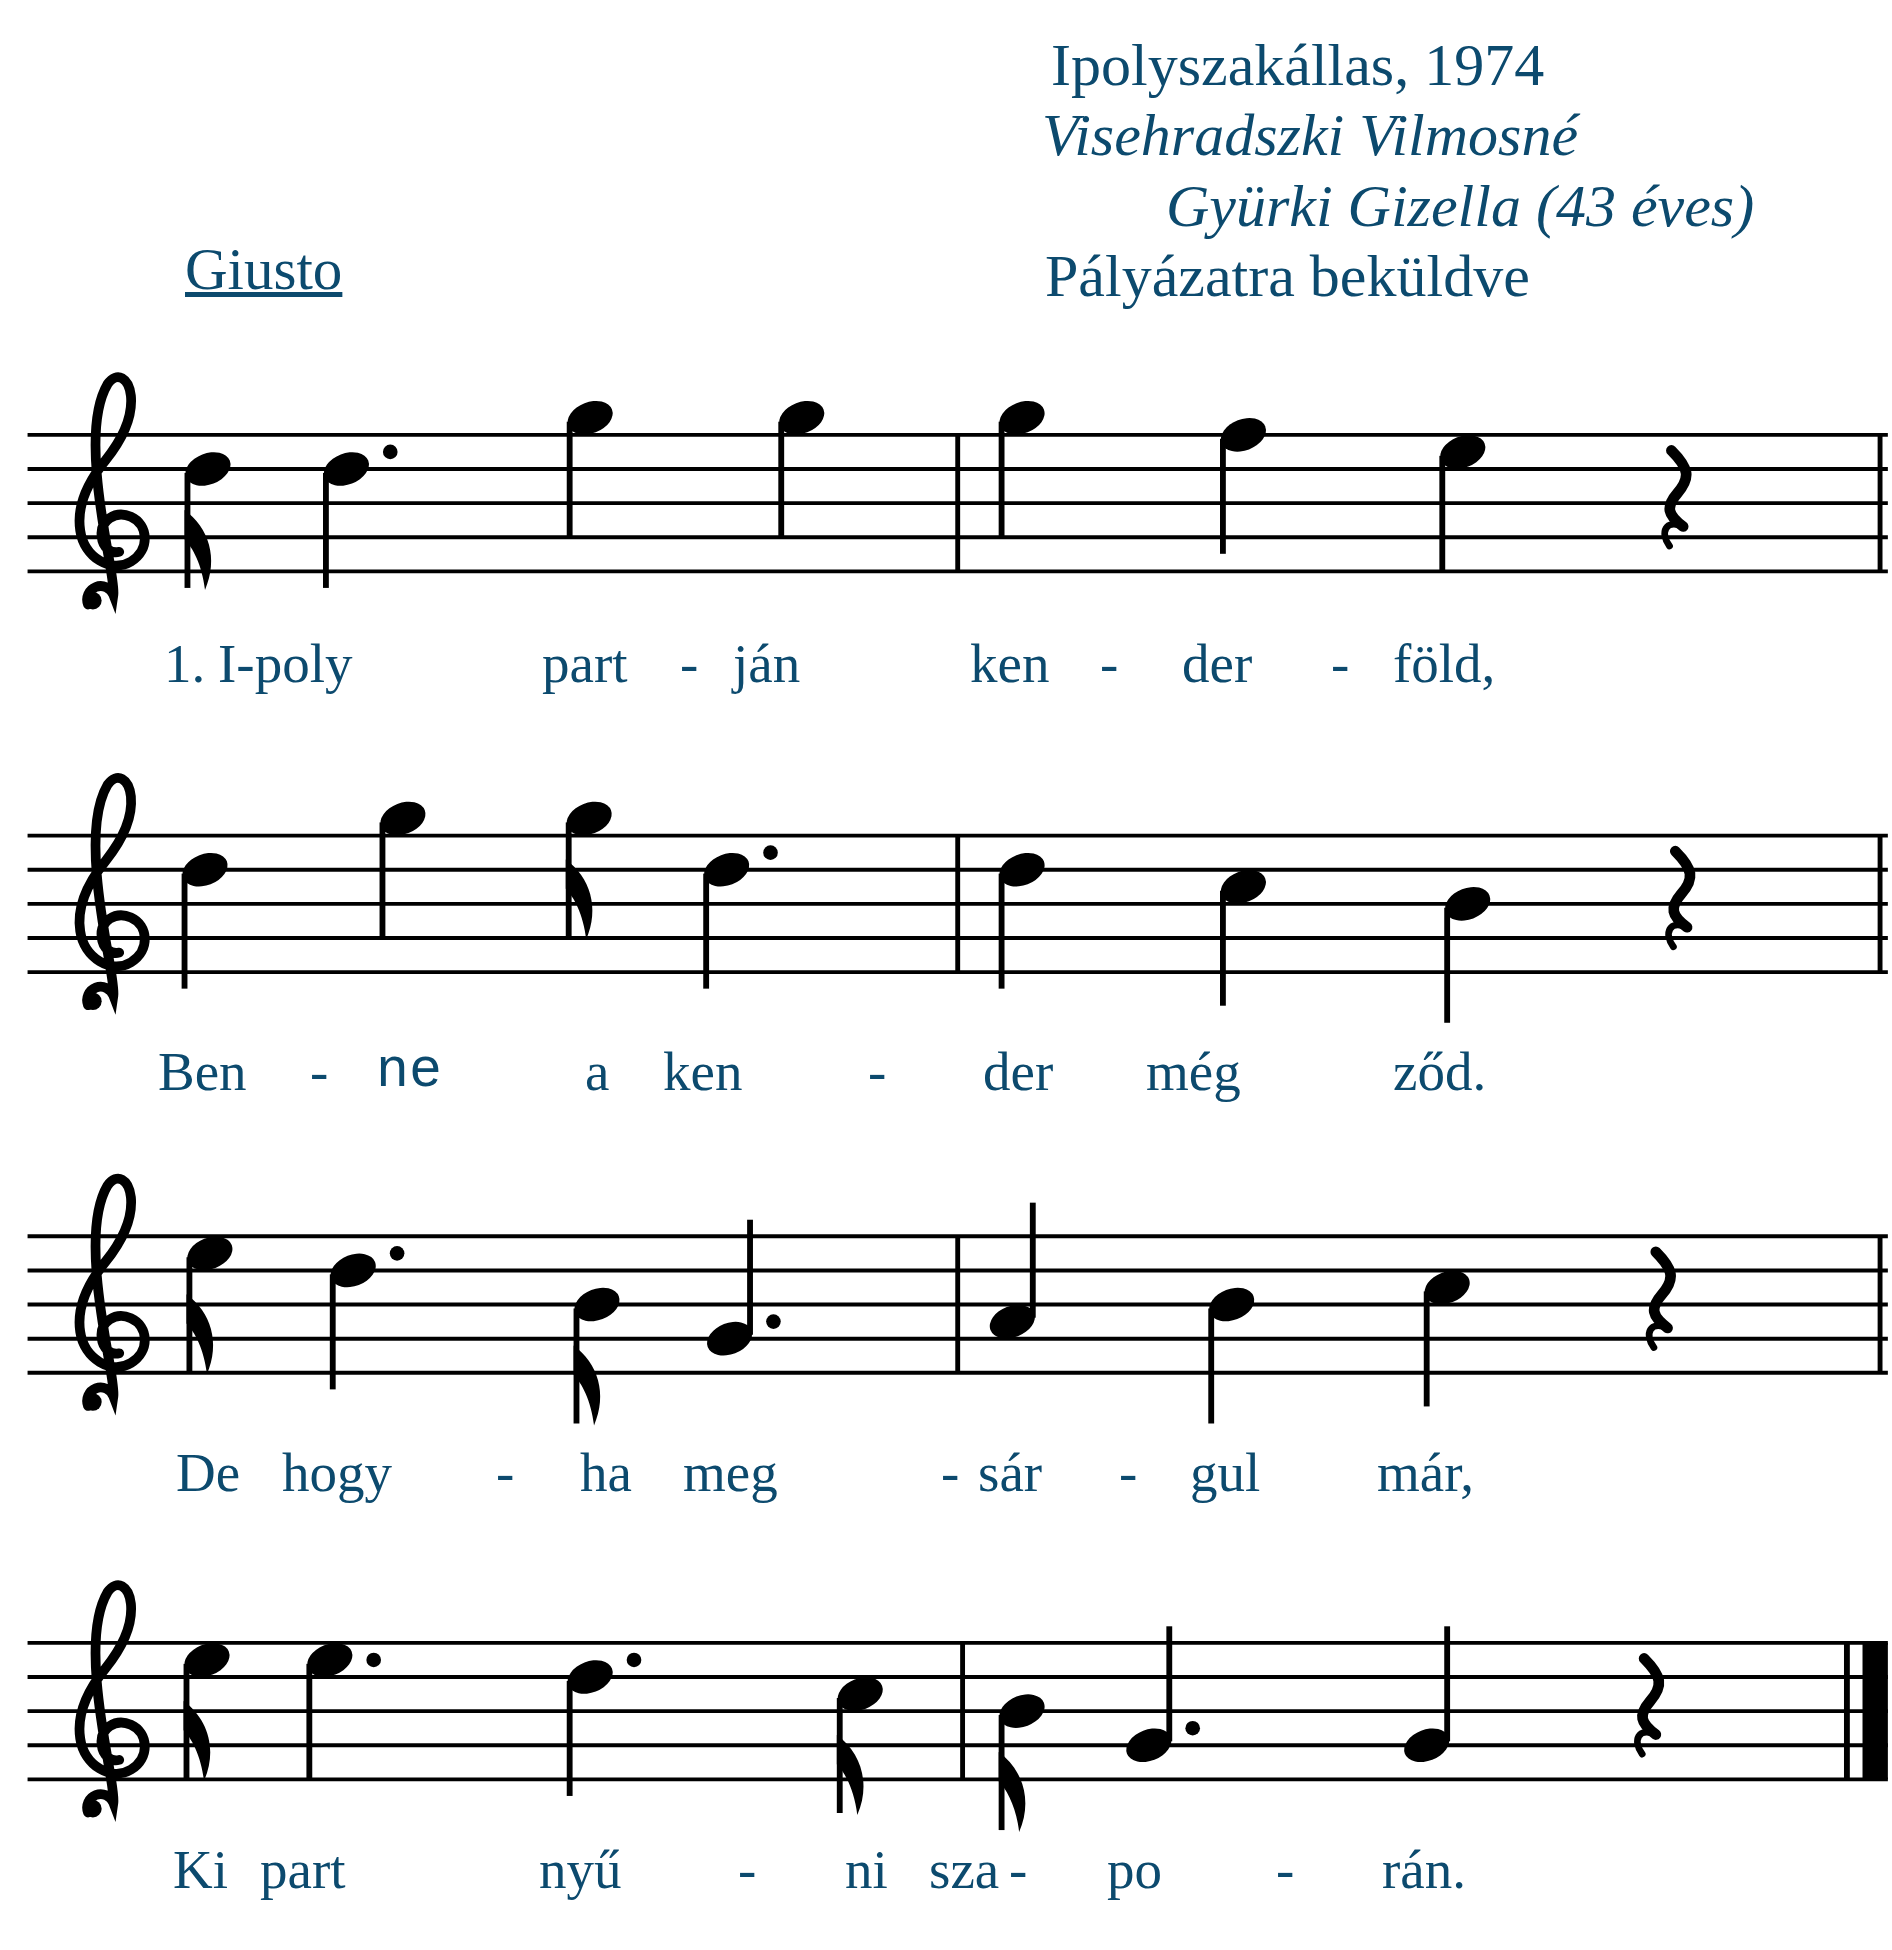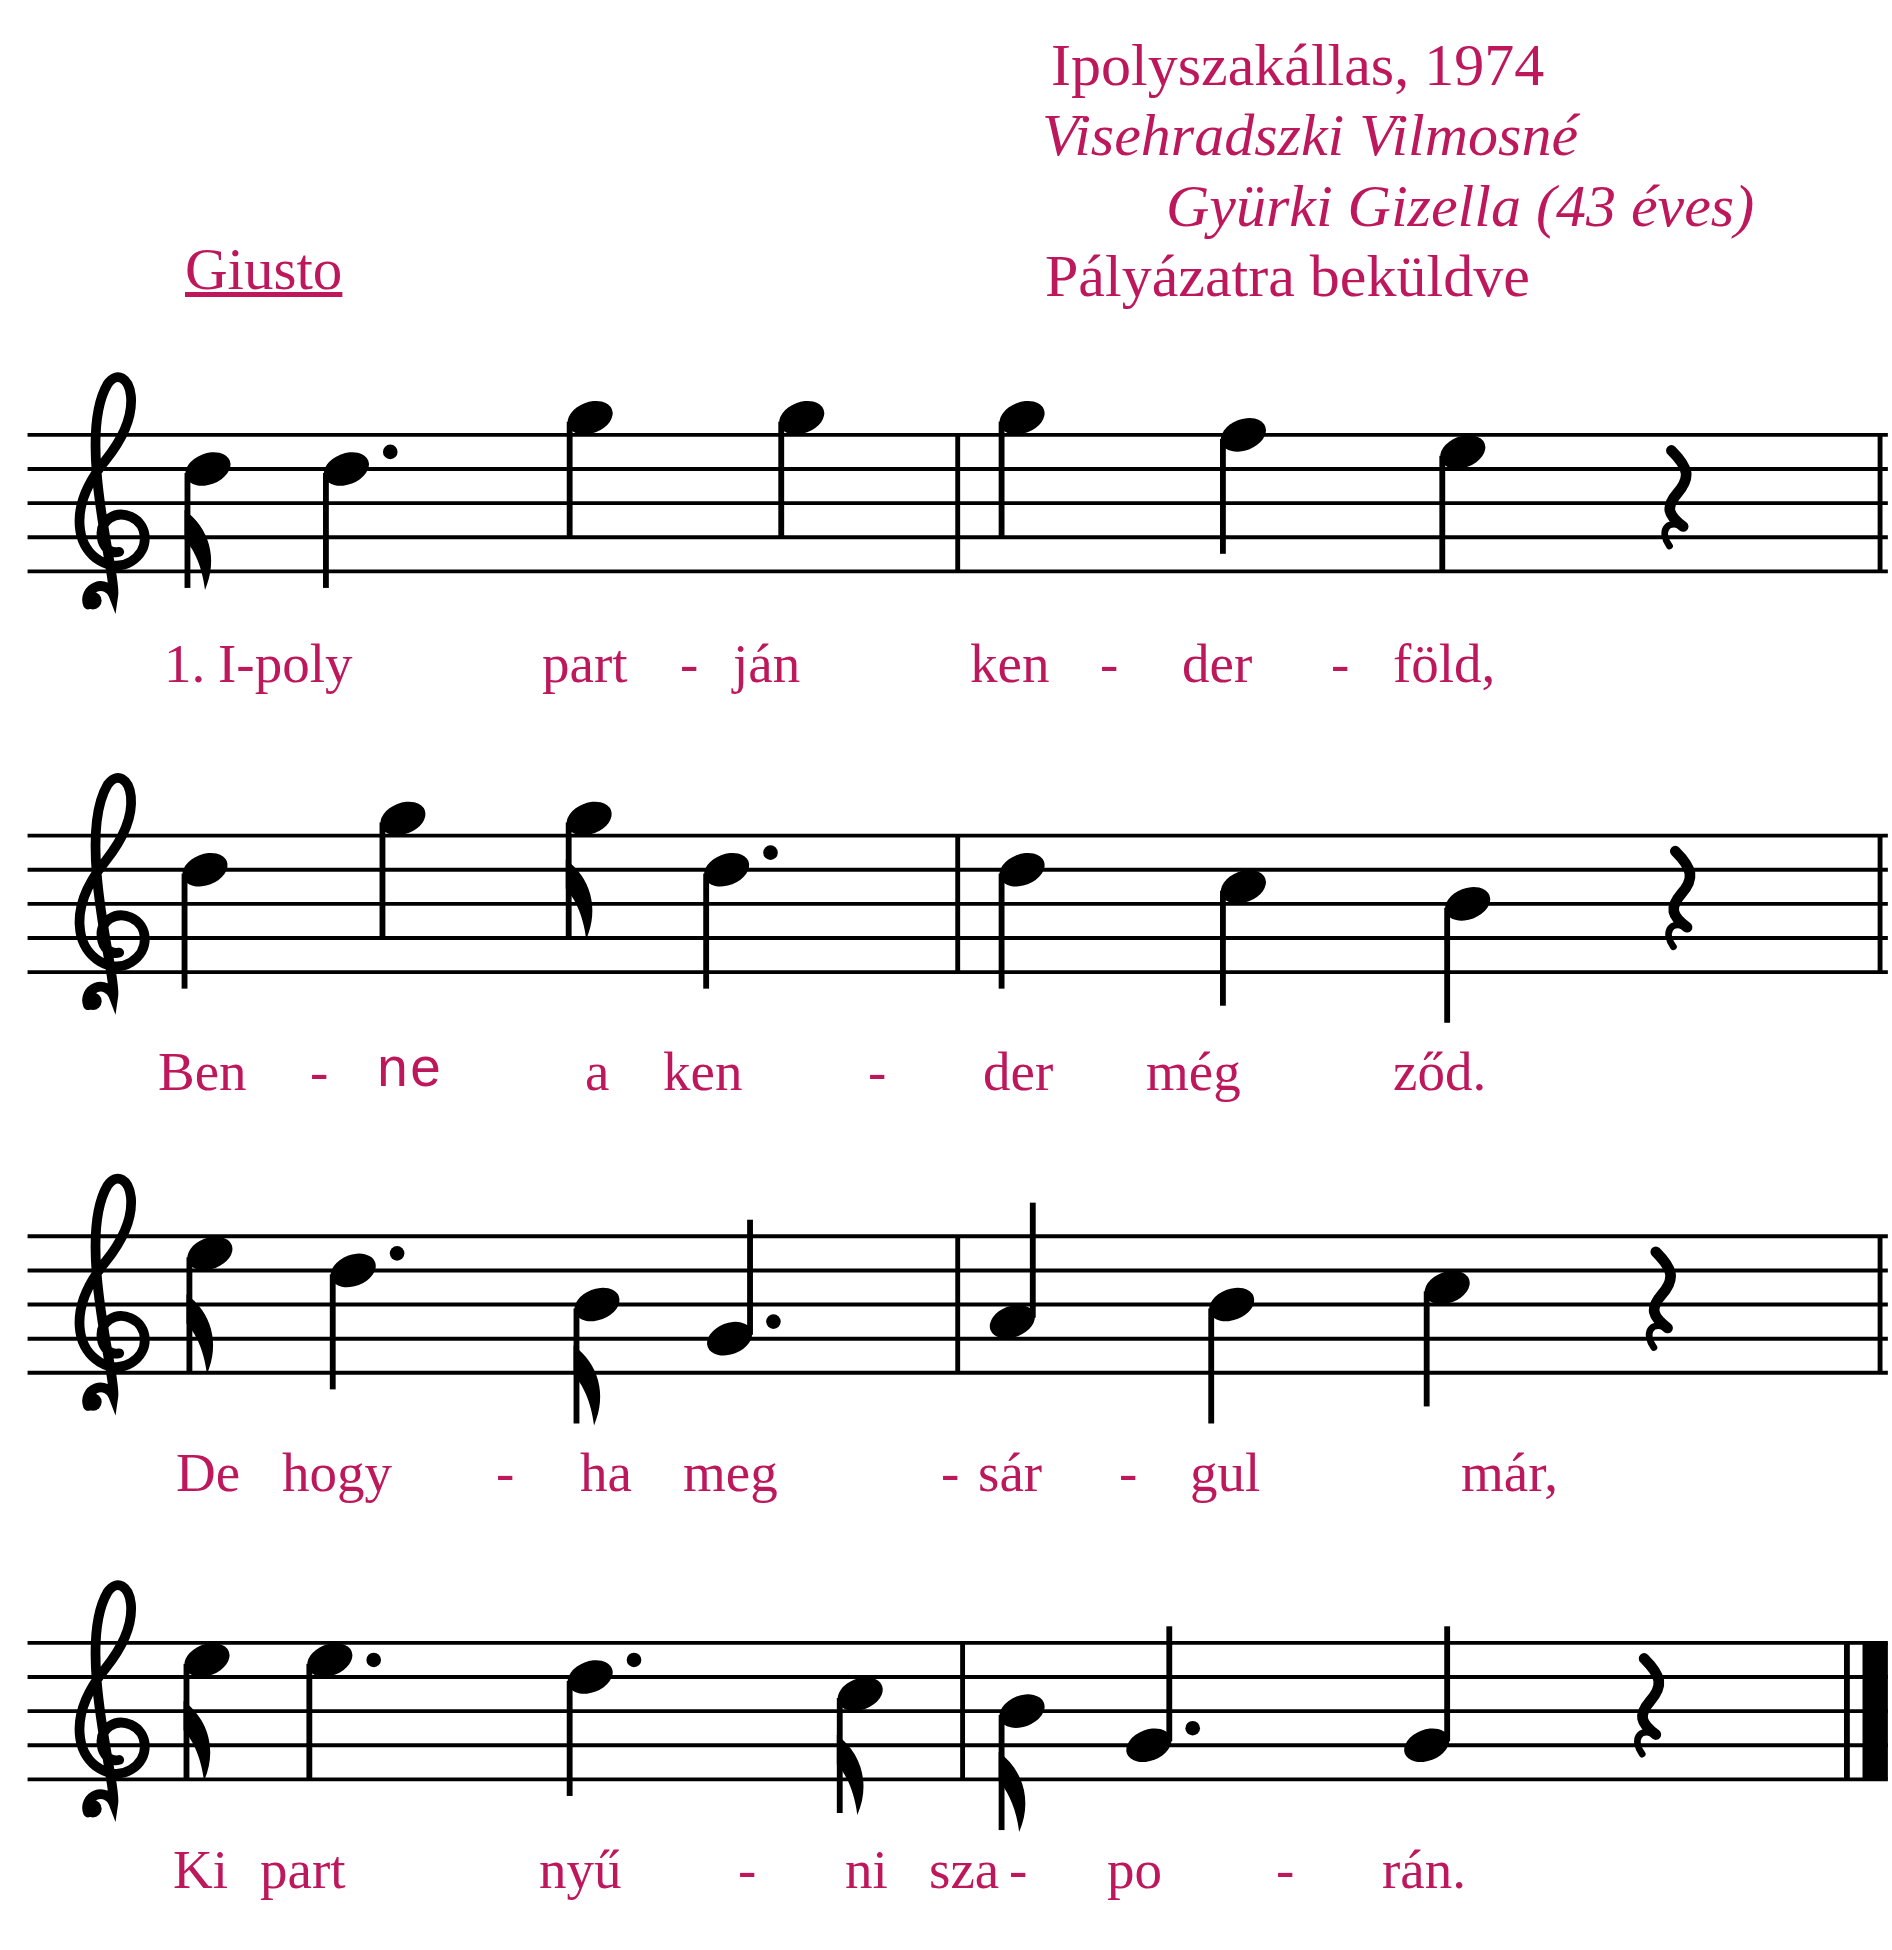--- a/index.html
+++ b/index.html
@@ -1,17 +1,17 @@
 <!DOCTYPE html>
 <html><head>
 <meta charset="utf-8">
 <style>
   html,body{margin:0;padding:0;background:#ffffff;}
   #page{position:relative;width:1893px;height:1950px;background:#ffffff;overflow:hidden;
-        font-family:"Liberation Serif", serif;color:#be185d;}
+        font-family:"Liberation Serif", serif;color:#0c4a6e;}
   #notation{position:absolute;left:0;top:0;width:1893px;height:1950px;}
   .hline{position:absolute;white-space:nowrap;font-size:60px;line-height:1;}
   .hline.it{font-style:italic;}
   .tempo{position:absolute;white-space:nowrap;font-size:59px;line-height:1;}
   .lyric{position:absolute;white-space:nowrap;font-size:55px;line-height:1;}
 </style>
 </head>
 <body>
 
 <div id="page">
@@ -163,21 +163,21 @@
       <div class="lyric" style="left: 1393px; top: 1044px;">ződ.</div>
       <div class="lyric" style="left: 176px; top: 1445px;">De</div>
       <div class="lyric" style="left: 282px; top: 1445px;">hogy</div>
       <div class="lyric" style="left: 496px; top: 1445px;">-</div>
       <div class="lyric" style="left: 580px; top: 1445px;">ha</div>
       <div class="lyric" style="left: 683px; top: 1445px;">meg</div>
       <div class="lyric" style="left: 941px; top: 1445px;">-</div>
       <div class="lyric" style="left: 978px; top: 1445px;">sár</div>
       <div class="lyric" style="left: 1119px; top: 1445px;">-</div>
       <div class="lyric" style="left: 1190px; top: 1445px;">gul</div>
-      <div class="lyric" style="left: 1461px; top: 1445px;">már,</div>
+      <div class="lyric" style="left: 1377px; top: 1445px;">már,</div>
       <div class="lyric" style="left: 173px; top: 1842px;">Ki</div>
       <div class="lyric" style="left: 260px; top: 1842px;">part</div>
       <div class="lyric" style="left: 539px; top: 1842px;">nyű</div>
       <div class="lyric" style="left: 738px; top: 1842px;">-</div>
       <div class="lyric" style="left: 845px; top: 1842px; text-align: right;">ni</div>
       <div class="lyric" style="left: 929px; top: 1842px;">sza</div>
       <div class="lyric" style="left: 1009px; top: 1842px;">-</div>
       <div class="lyric" style="left: 1107px; top: 1842px;">po</div>
       <div class="lyric" style="left: 1276px; top: 1842px;">-</div>
       <div class="lyric" style="left: 1382px; top: 1842px;">rán.</div>

